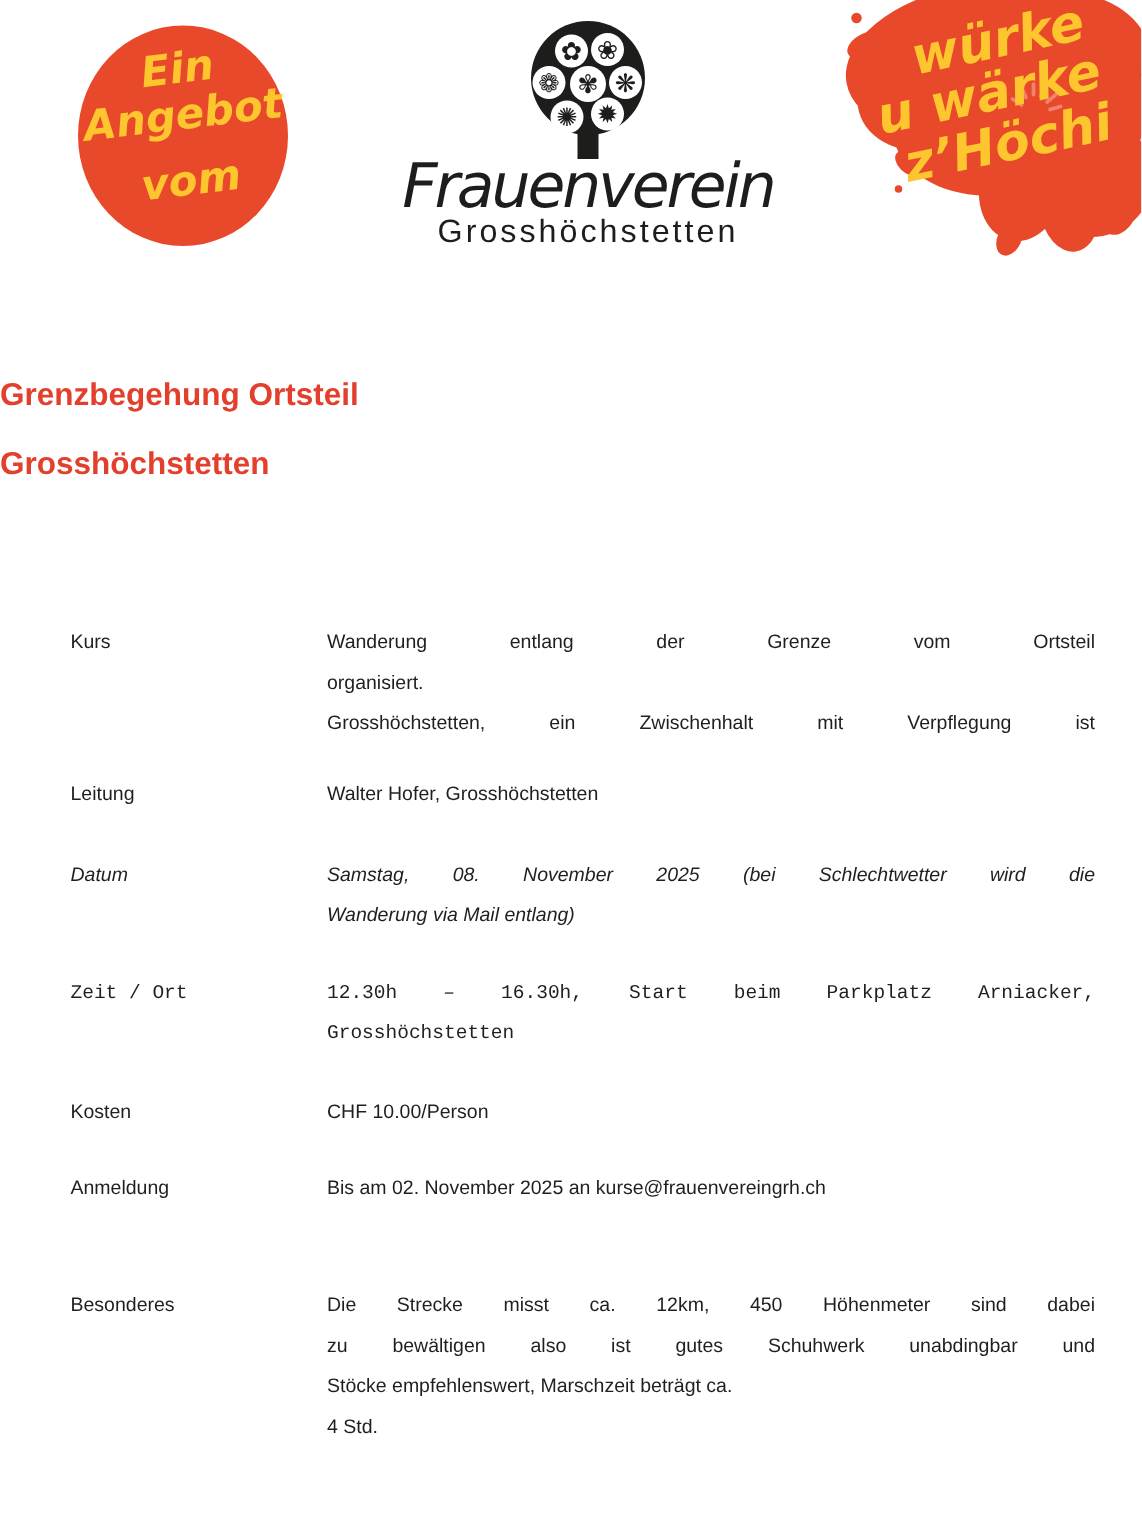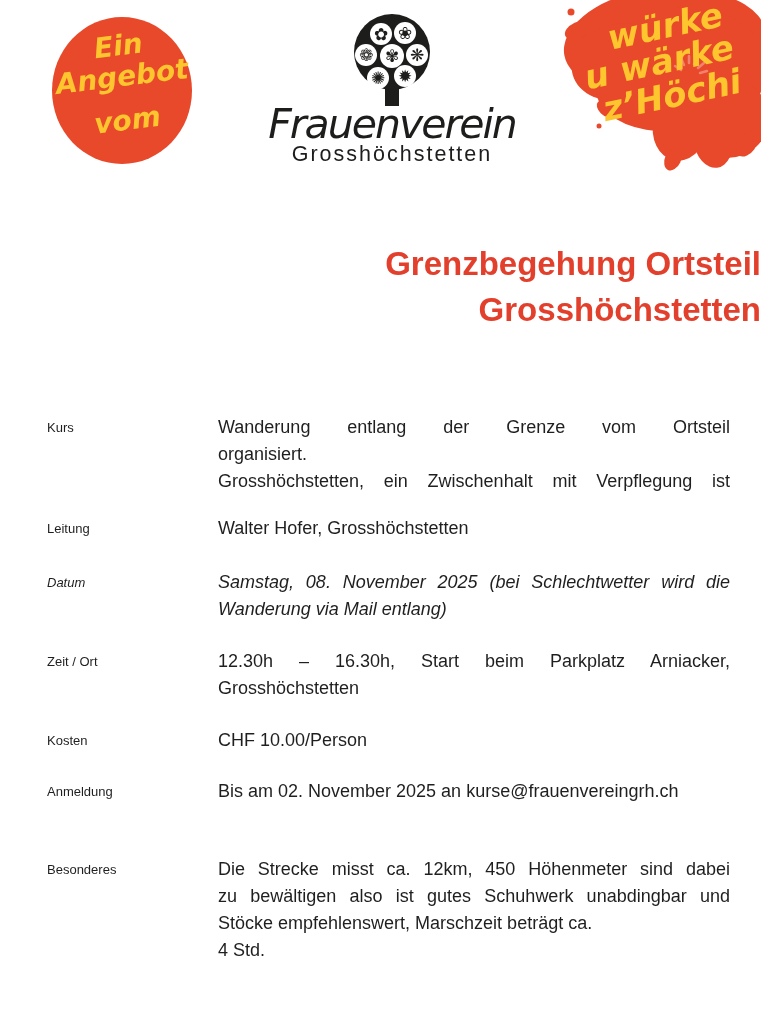--- a/index.html
+++ b/index.html
@@ -29,33 +29,33 @@
     white-space:nowrap;
   }
   .logo-place{
     font-size:21.5px;line-height:24px;letter-spacing:2px;color:#1d1d1b;margin-top:-2px;
     white-space:nowrap;
   }
   
   .splash{position:absolute;top:0;right:0;width:230px;height:200px;}
   
   .title{
-    position:absolute;top:241px;left:0;width:761px;text-align:right;
-    color:#E2402C;font-size:33px;line-height:46px;font-weight:bold;
+    position:absolute;top:241px;left:0;width:761px;text-align:left;
+    color:#E2402C;font-size:21px;line-height:46px;font-weight:bold;
   }
   
   .details{position:absolute;left:47px;top:414px;width:683px;}
   .row{display:grid;grid-template-columns:171px 1fr;}
   .row .lbl{font-size:13px;line-height:27px;}
-  .ln{font-size:18px;line-height:27px;}
+  .ln{font-size:13px;line-height:27px;}
   .ln.j{text-align:justify;text-align-last:justify;}
   .mb-a{margin-bottom:20px;}
   .mb-b{margin-bottom:27px;}
   .mb-c{margin-bottom:25px;font-style:italic;}
-  .mb-d{margin-bottom:25px;}
+  .mb-d{margin-bottom:25px;font-family:Liberation Mono, monospace;}
   .mb-e{margin-bottom:24px;}
   .mb-f{margin-bottom:51px;}
 </style>
 </head>
 <body>
 
 <div class="page">
 
   <div class="badge">
     <div class="badge-inner">

